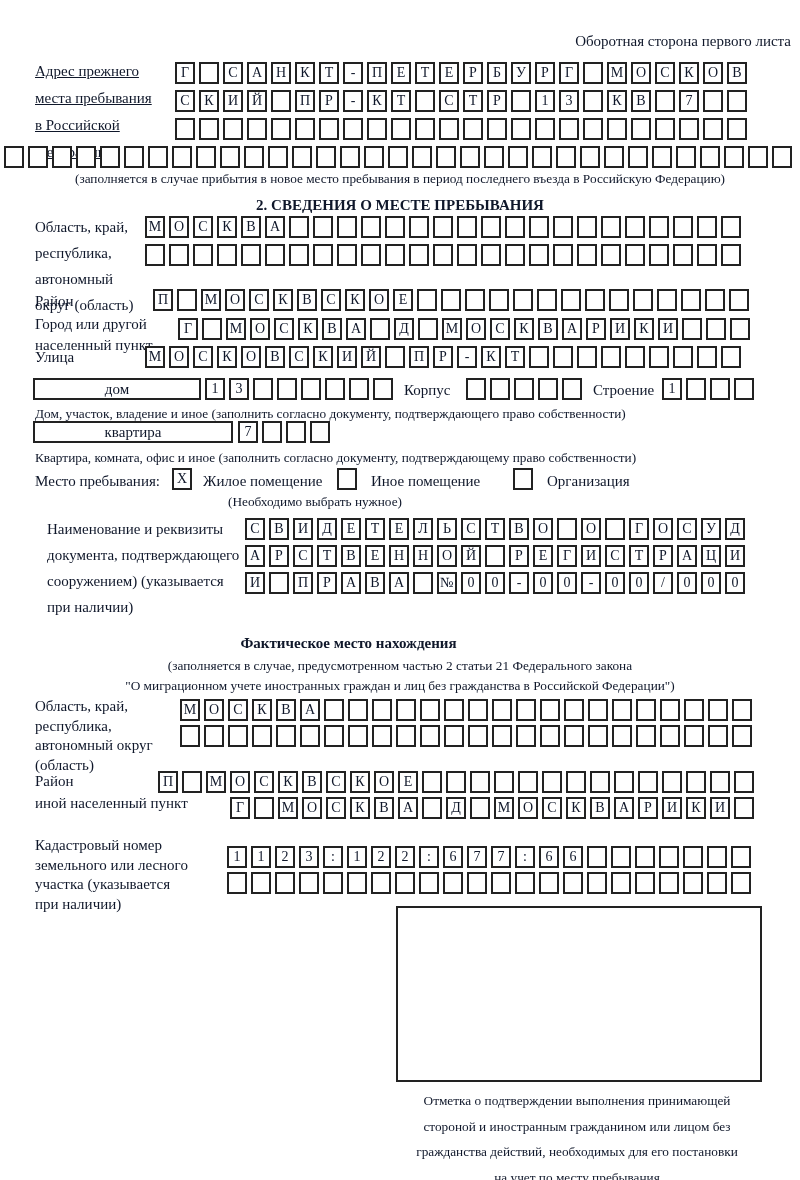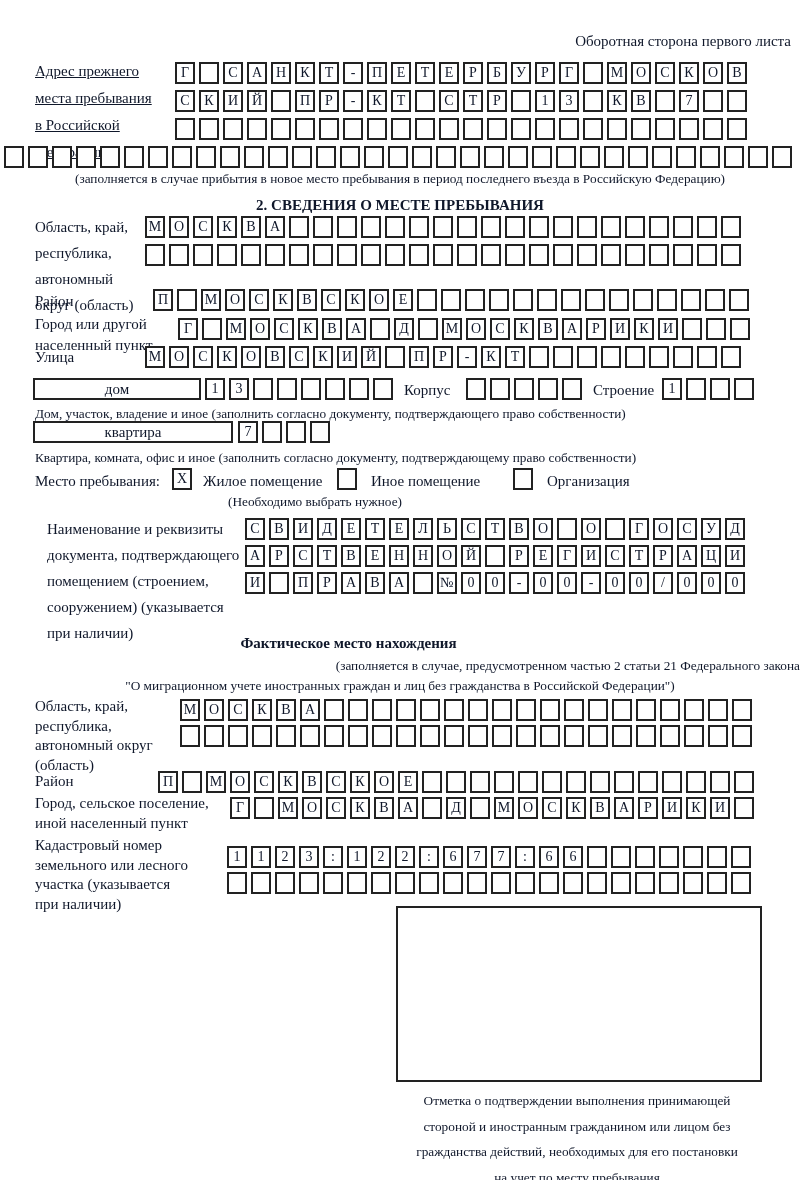--- a/index.html
+++ b/index.html
@@ -345,21 +345,20 @@
   <div class="abs lbl" style="left:203px;top:468px;">Жилое помещение</div>
   <span class="cell cb" style="left:337px;top:468px;"></span>
   <div class="abs lbl" style="left:371px;top:468px;">Иное помещение</div>
   <span class="cell cb" style="left:513px;top:468px;"></span>
   <div class="abs lbl" style="left:547px;top:468px;">Организация</div>
   <div class="abs note center" style="left:150px;top:494px;width:330px;">(Необходимо выбрать нужное)</div>
 
   <div class="abs lbl" style="left:47px;top:516px;width:210px;">
     <div>Наименование и реквизиты</div>
     <div>документа, подтверждающего</div>
-    <div>помещением (строением,</div>
     <div>сооружением) (указывается</div>
     <div>при наличии)</div>
   </div>
   <div class="grid" style="left:245px;top:518px;">
       <span class="cell">С</span>
       <span class="cell">В</span>
       <span class="cell">И</span>
       <span class="cell">Д</span>
       <span class="cell">Е</span>
       <span class="cell">Т</span>
@@ -420,21 +419,21 @@
       <span class="cell">-</span>
       <span class="cell">0</span>
       <span class="cell">0</span>
       <span class="cell">/</span>
       <span class="cell">0</span>
       <span class="cell">0</span>
       <span class="cell">0</span>
     </div>
 
   <div class="abs lbl bold center" style="left:0;top:630px;width:697px;">Фактическое место нахождения</div>
-  <div class="abs note center" style="left:0;top:658px;width:800px;text-align:right;">(заполняется в случае, предусмотренном частью 2 статьи 21 Федерального закона</div>
+  <div class="abs note center" style="left:0;top:658px;width:800px;">(заполняется в случае, предусмотренном частью 2 статьи 21 Федерального закона</div>
   <div class="abs note center" style="left:0;top:678px;width:800px;">"О миграционном учете иностранных граждан и лиц без гражданства в Российской Федерации")</div>
 
   <div class="abs flbl" style="left:35px;top:697px;width:160px;">
     <div>Область, край,</div>
     <div>республика,</div>
     <div>автономный округ</div>
     <div>(область)</div>
   </div>
   <div class="grid" style="left:180px;top:699px;">
       <span class="cell">М</span>
@@ -512,21 +511,20 @@
       <span class="cell"></span>
       <span class="cell"></span>
       <span class="cell"></span>
       <span class="cell"></span>
       <span class="cell"></span>
       <span class="cell"></span>
       <span class="cell"></span>
     </div>
 
   <div class="abs flbl" style="left:35px;top:794px;width:195px;">
-    <div>Город, сельское поселение,</div>
     <div>иной населенный пункт</div>
   </div>
   <div class="grid" style="left:230px;top:797px;">
       <span class="cell">Г</span>
       <span class="cell"></span>
       <span class="cell">М</span>
       <span class="cell">О</span>
       <span class="cell">С</span>
       <span class="cell">К</span>
       <span class="cell">В</span>

